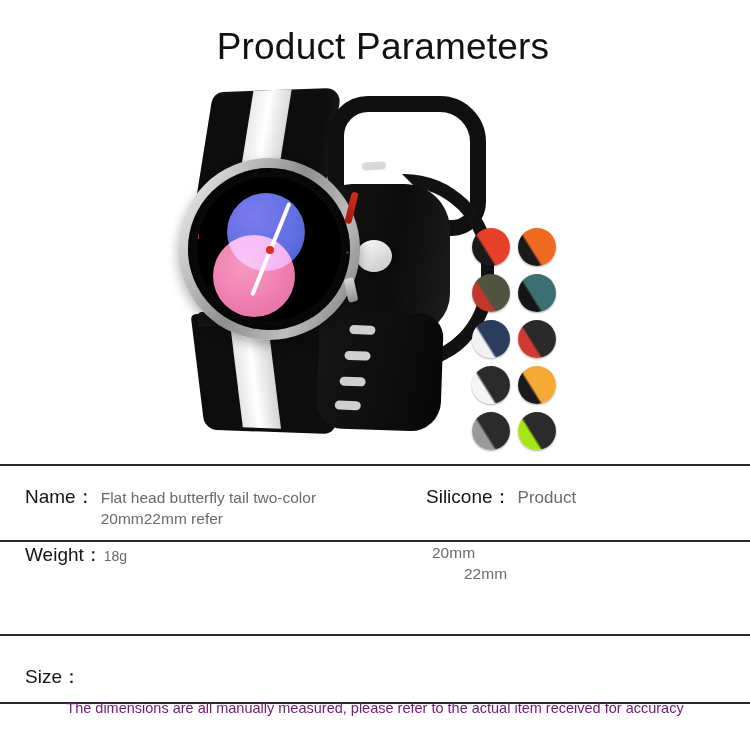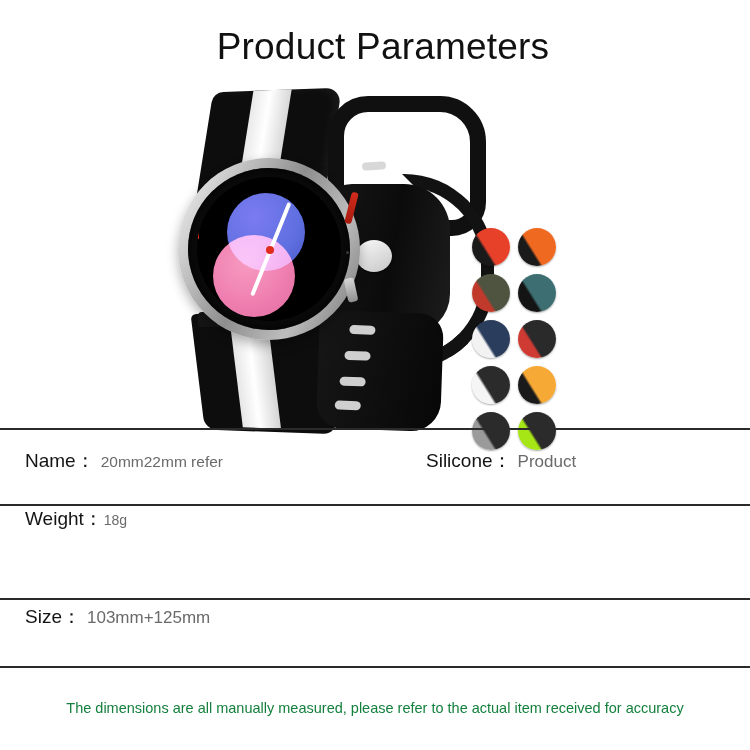--- a/index.html
+++ b/index.html
@@ -305,37 +305,37 @@
     width: 38px;
     height: 38px;
     border-radius: 50%;
     box-shadow: 0 1px 2px rgba(0,0,0,0.35);
   }
 
   
   .spec-table {
     position: absolute;
     left: 0;
-    top: 428px;
+    top: 464px;
     width: 750px;
   }
   .rule {
     width: 750px;
     height: 2px;
     background: #2a2a2a;
   }
   .spec-row {
     position: relative;
     display: flex;
     align-items: flex-start;
     box-sizing: border-box;
   }
   .row-name { height: 74px; padding-top: 18px; }
   .row-weight { height: 92px; }
-  .row-size { height: 66px; padding-top: 4px; }
+  .row-size { height: 66px; padding-top: 28px; }
 
   .cell {
     display: flex;
     align-items: baseline;
   }
   .cell-left { width: 418px; padding-left: 25px; box-sizing: border-box; }
   .cell-right { width: 332px; padding-left: 8px; box-sizing: border-box; }
 
   .spec-label {
     font-size: 19px;
@@ -361,21 +361,21 @@
   .spec-value .ln.indent { padding-left: 32px; }
 
   
   .footer-note {
     position: absolute;
     top: 700px;
     left: 0;
     width: 750px;
     text-align: center;
     font-size: 14.5px;
-    color: #15803d;
+    color: #701a75;
   }
 </style>
 </head>
 <body>
 
 <div class="page-title">Product Parameters</div>
 
 <div class="hero">
   <div class="watch-stage">
 
@@ -444,45 +444,49 @@
 </div>
 
 <div class="spec-table">
 
   <div class="rule"></div>
 
   <div class="spec-row row-name">
     <div class="cell cell-left">
       <span class="spec-label">Name：</span>
       <span class="spec-value">
+        <span class="ln">Flat head butterfly tail two-color</span>
         <span class="ln">20mm22mm refer</span>
       </span>
     </div>
     <div class="cell cell-right">
       <span class="spec-label">Silicone：</span>
       <span class="spec-value big">Product</span>
     </div>
   </div>
 
   <div class="rule"></div>
 
   <div class="spec-row row-weight">
     <div class="cell cell-left">
       <span class="spec-label">Weight：</span>
       <span class="spec-value tiny">18g</span>
     </div>
     <div class="cell cell-right">
+      <span class="spec-value">
+        <span class="ln">20mm</span>
+        <span class="ln indent">22mm</span>
+      </span>
     </div>
   </div>
 
   <div class="rule"></div>
 
   <div class="spec-row row-size">
     <div class="cell cell-left">
       <span class="spec-label">Size：</span>
-      <span class="spec-value big">103mm+125mm</span>
     </div>
   </div>
 
   <div class="rule"></div>
 </div>
 
 <div class="footer-note">The dimensions are all manually measured, please refer to the actual item received for accuracy</div>
 
 </body></html>

